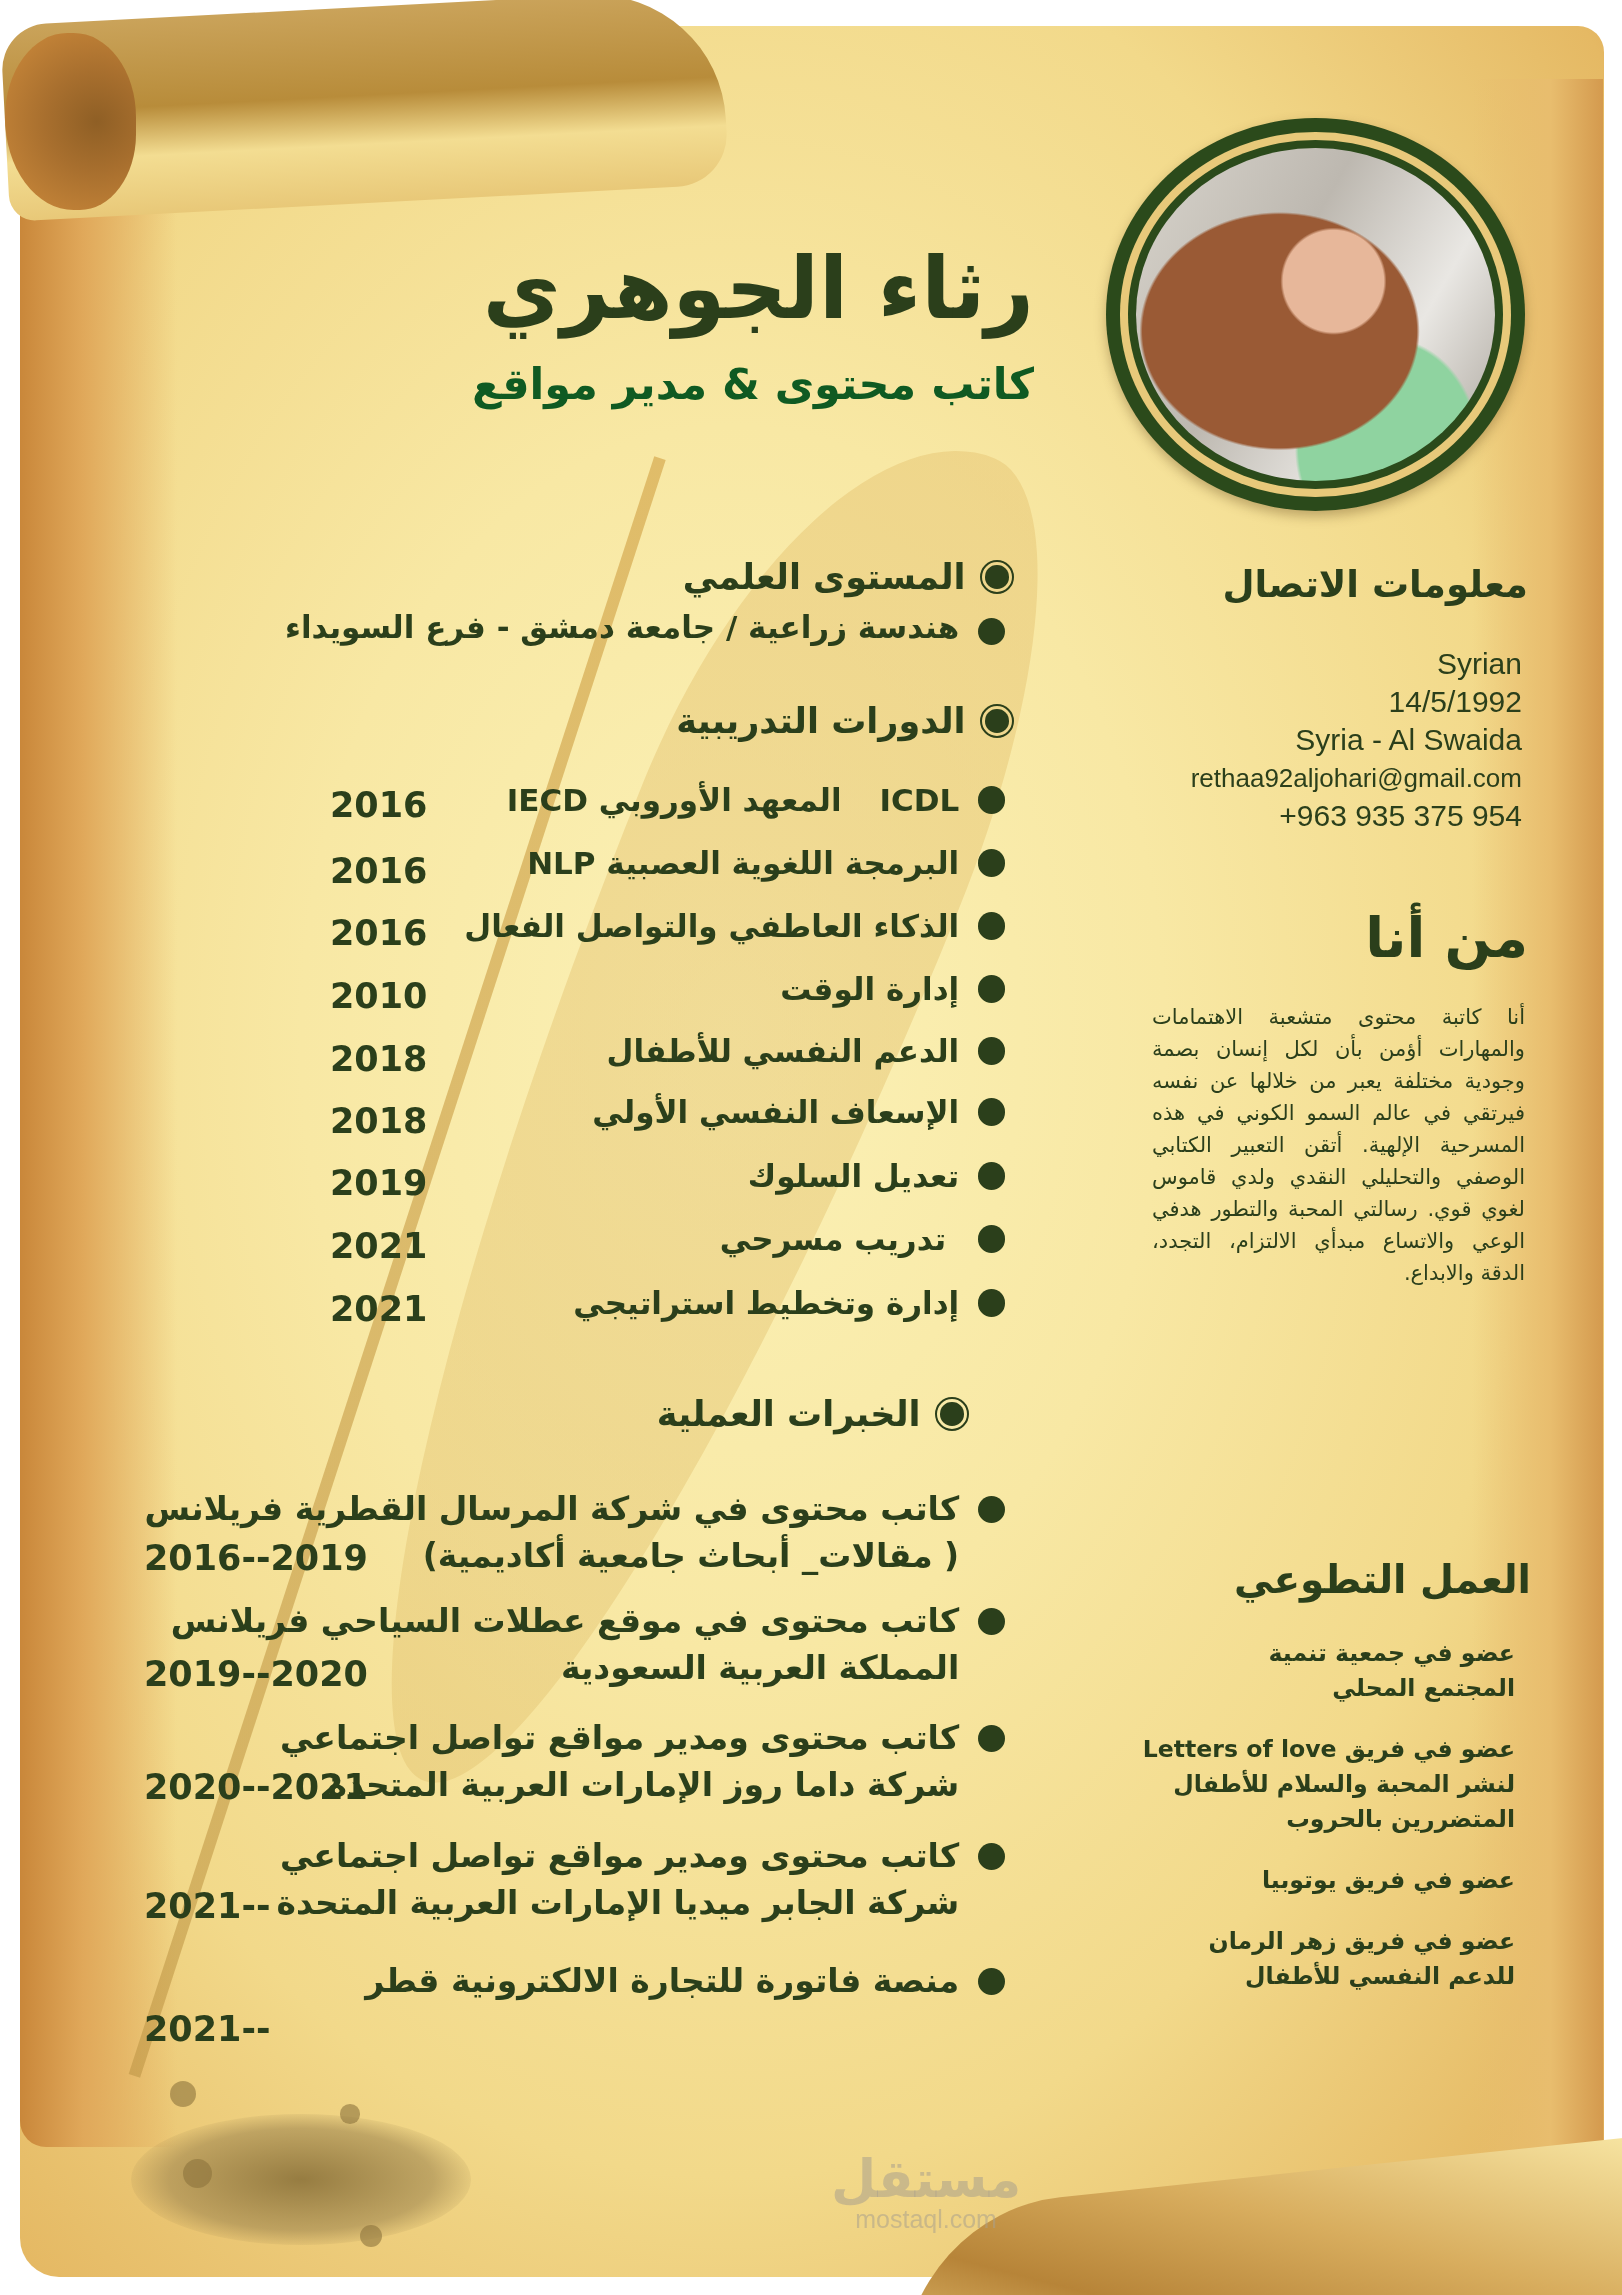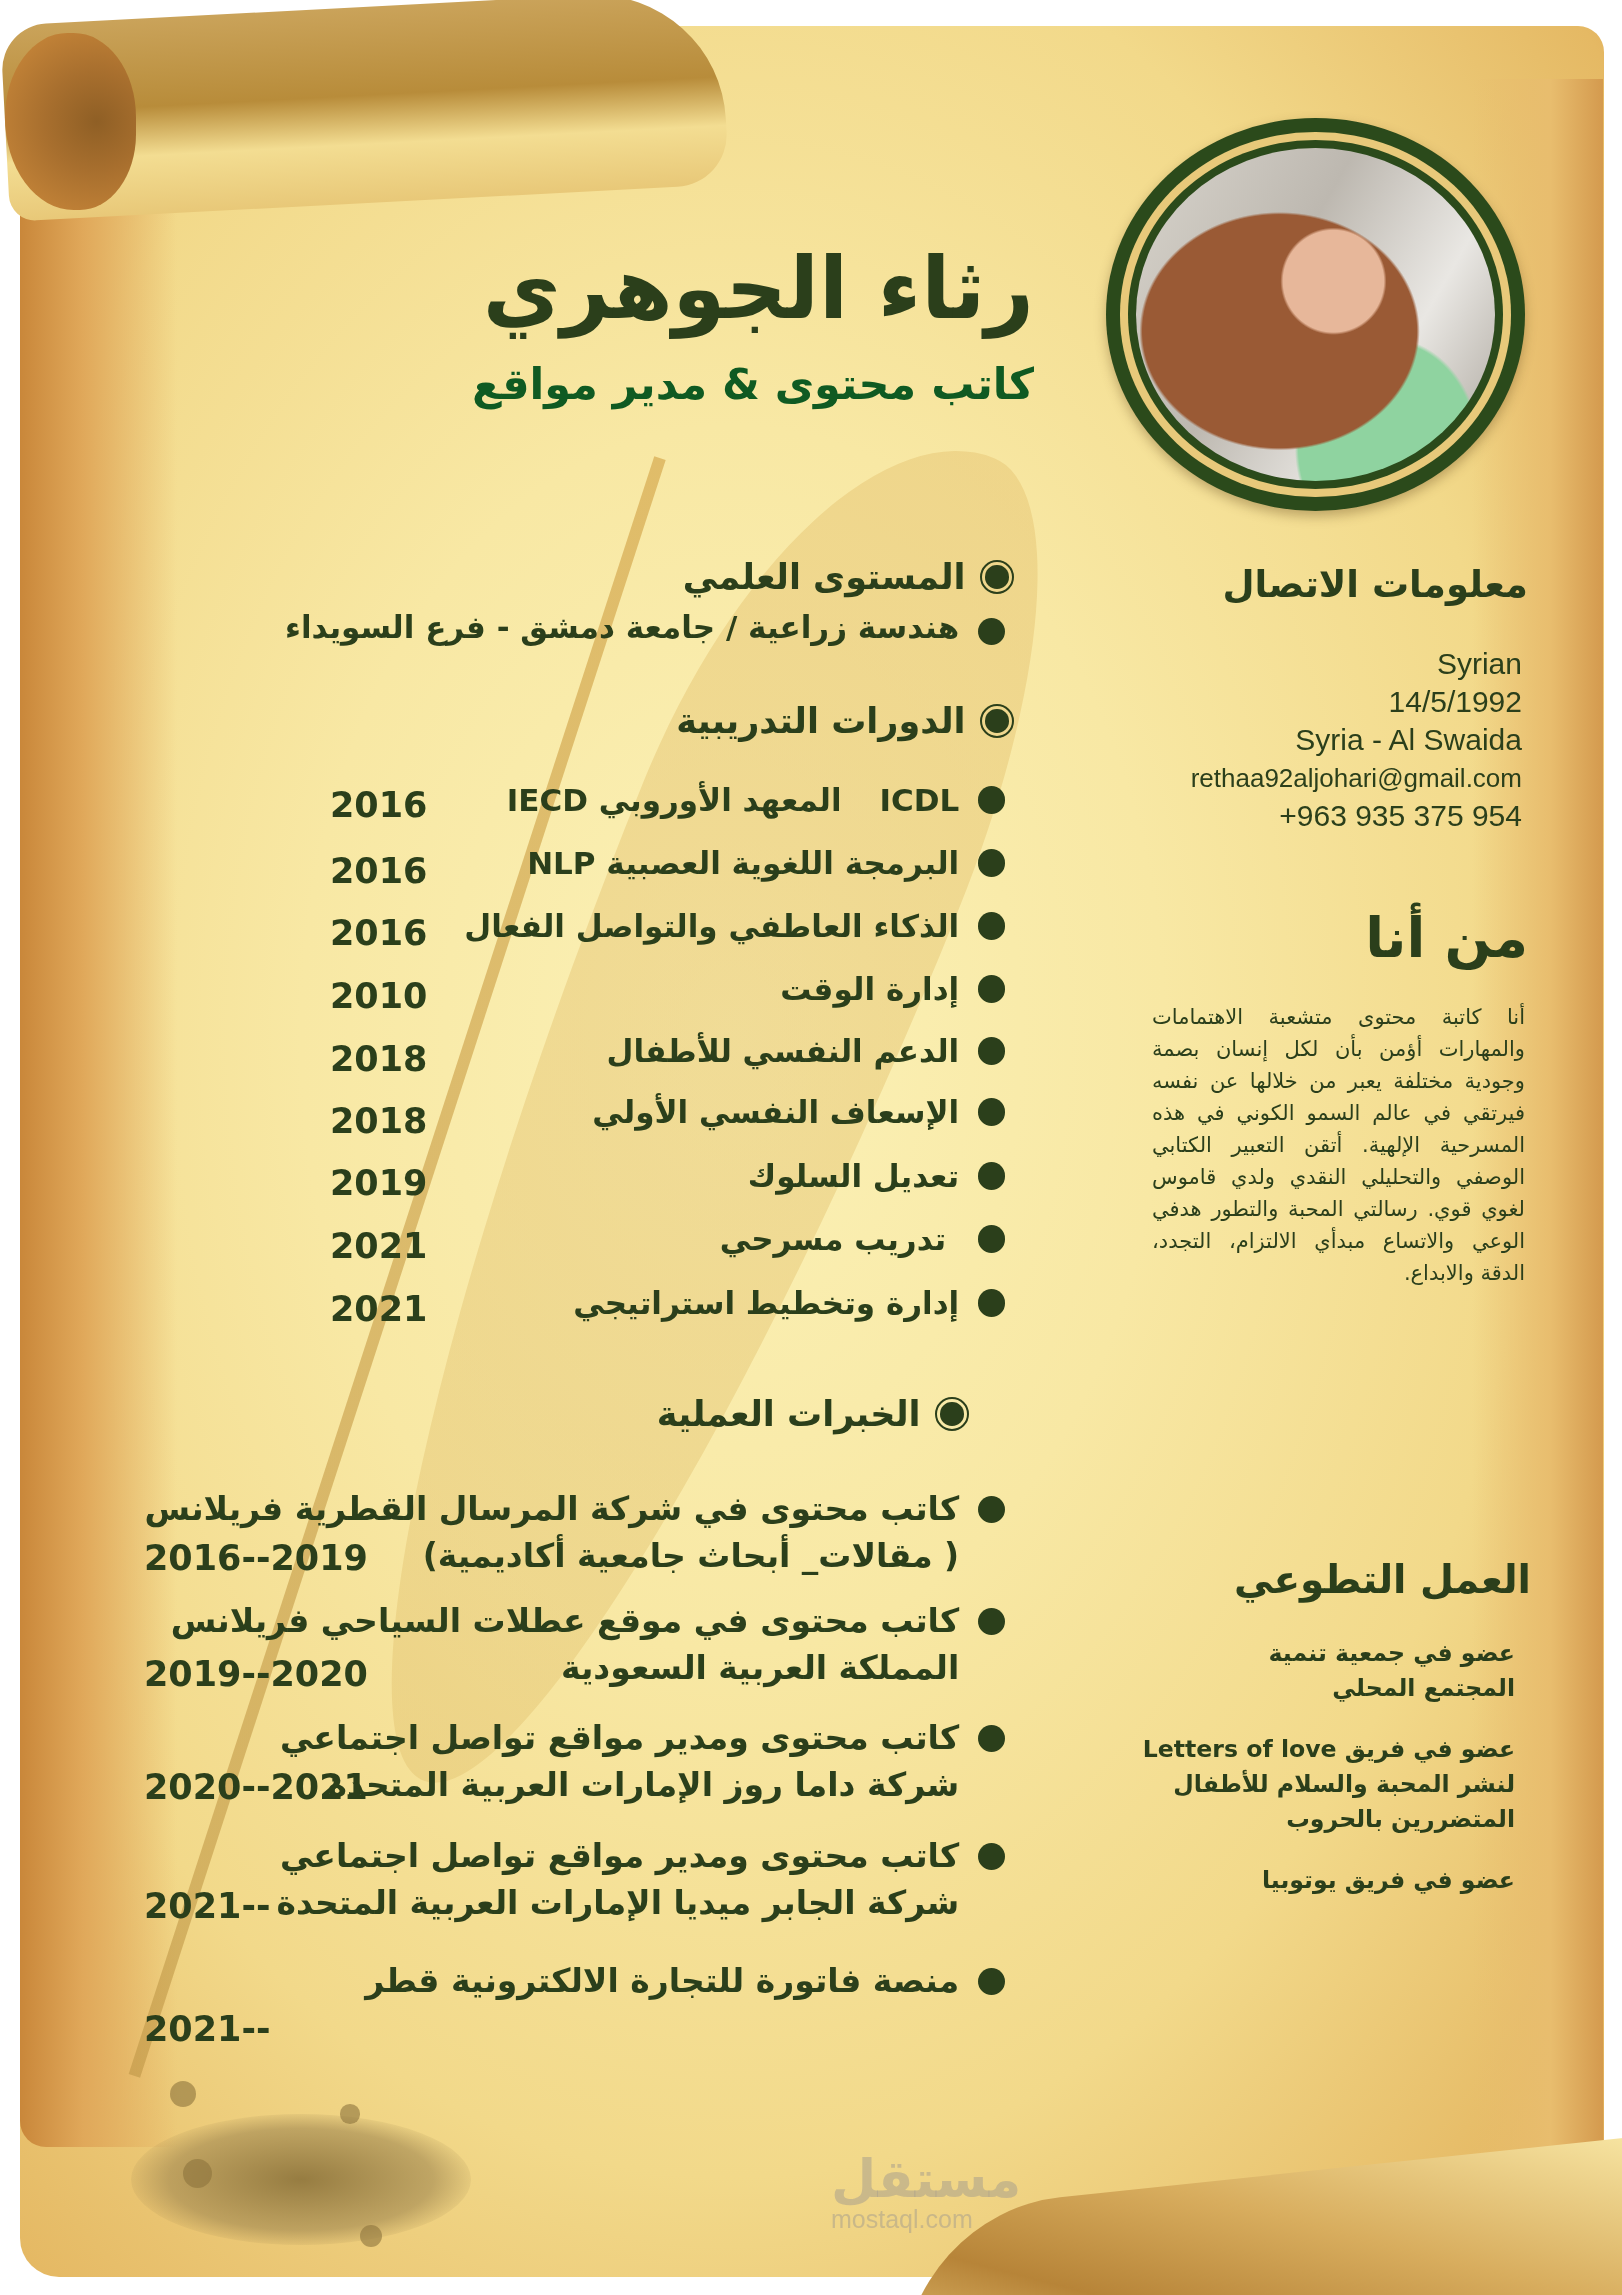--- a/index.html
+++ b/index.html
@@ -57,21 +57,21 @@
     transform-origin:top;
   }
   .ink-splash {
     position:absolute; left:131px; top:2114px; width:340px; height:131px;
     background:radial-gradient(ellipse at 50% 50%, rgba(135,110,55,0.85) 0%, rgba(160,135,80,0.6) 55%, rgba(160,135,80,0) 75%);
     border-radius:50%;
   }
   .ink-drop { position:absolute; border-radius:50%; background:rgba(140,115,60,0.6); }
 
   .watermark {
-    position:absolute; left:831px; top:2153px; 
+    position:absolute; left:831px; top:2153px; text-align:center;
     color:rgba(170,160,140,0.55); direction:ltr;
   }
   .watermark .wm-ar { font-family:"DejaVu Sans", sans-serif; font-weight:bold; font-size:52px; line-height:1; }
   .watermark .wm-en { font-family:"Liberation Sans", sans-serif; font-size:25px; }
 
   
   .name {
     position:absolute; right:589px; top:242px;
     font-family:"DejaVu Sans", sans-serif; font-weight:bold;
     font-size:85px; color:#2b3f1b; line-height:1.1; white-space:nowrap;
@@ -225,20 +225,24 @@
     <div>
       <span>عضو في فريق</span>
       <span class="en">Letters of love</span>
     </div>
     <div>لنشر المحبة والسلام للأطفال</div>
     <div>المتضررين بالحروب</div>
   </div>
   <div class="item" style="margin-top:19.6px;">
     <div>عضو في فريق يوتوبيا</div>
   </div>
+  <div class="item" style="margin-top:19.6px;">
+    <div>عضو في فريق زهر الرمان</div>
+    <div>للدعم النفسي للأطفال</div>
+  </div>
 </div>
 
 <div class="section-heading" style="top:529px;margin-top:28px;">
   <span class="ring-bullet"></span>
   <span>المستوى العلمي</span>
 </div>
 <div class="edu-item" style="top:609px;">
   <span class="bullet"></span>
   <span>هندسة زراعية / جامعة دمشق - فرع السويداء</span>
 </div>

